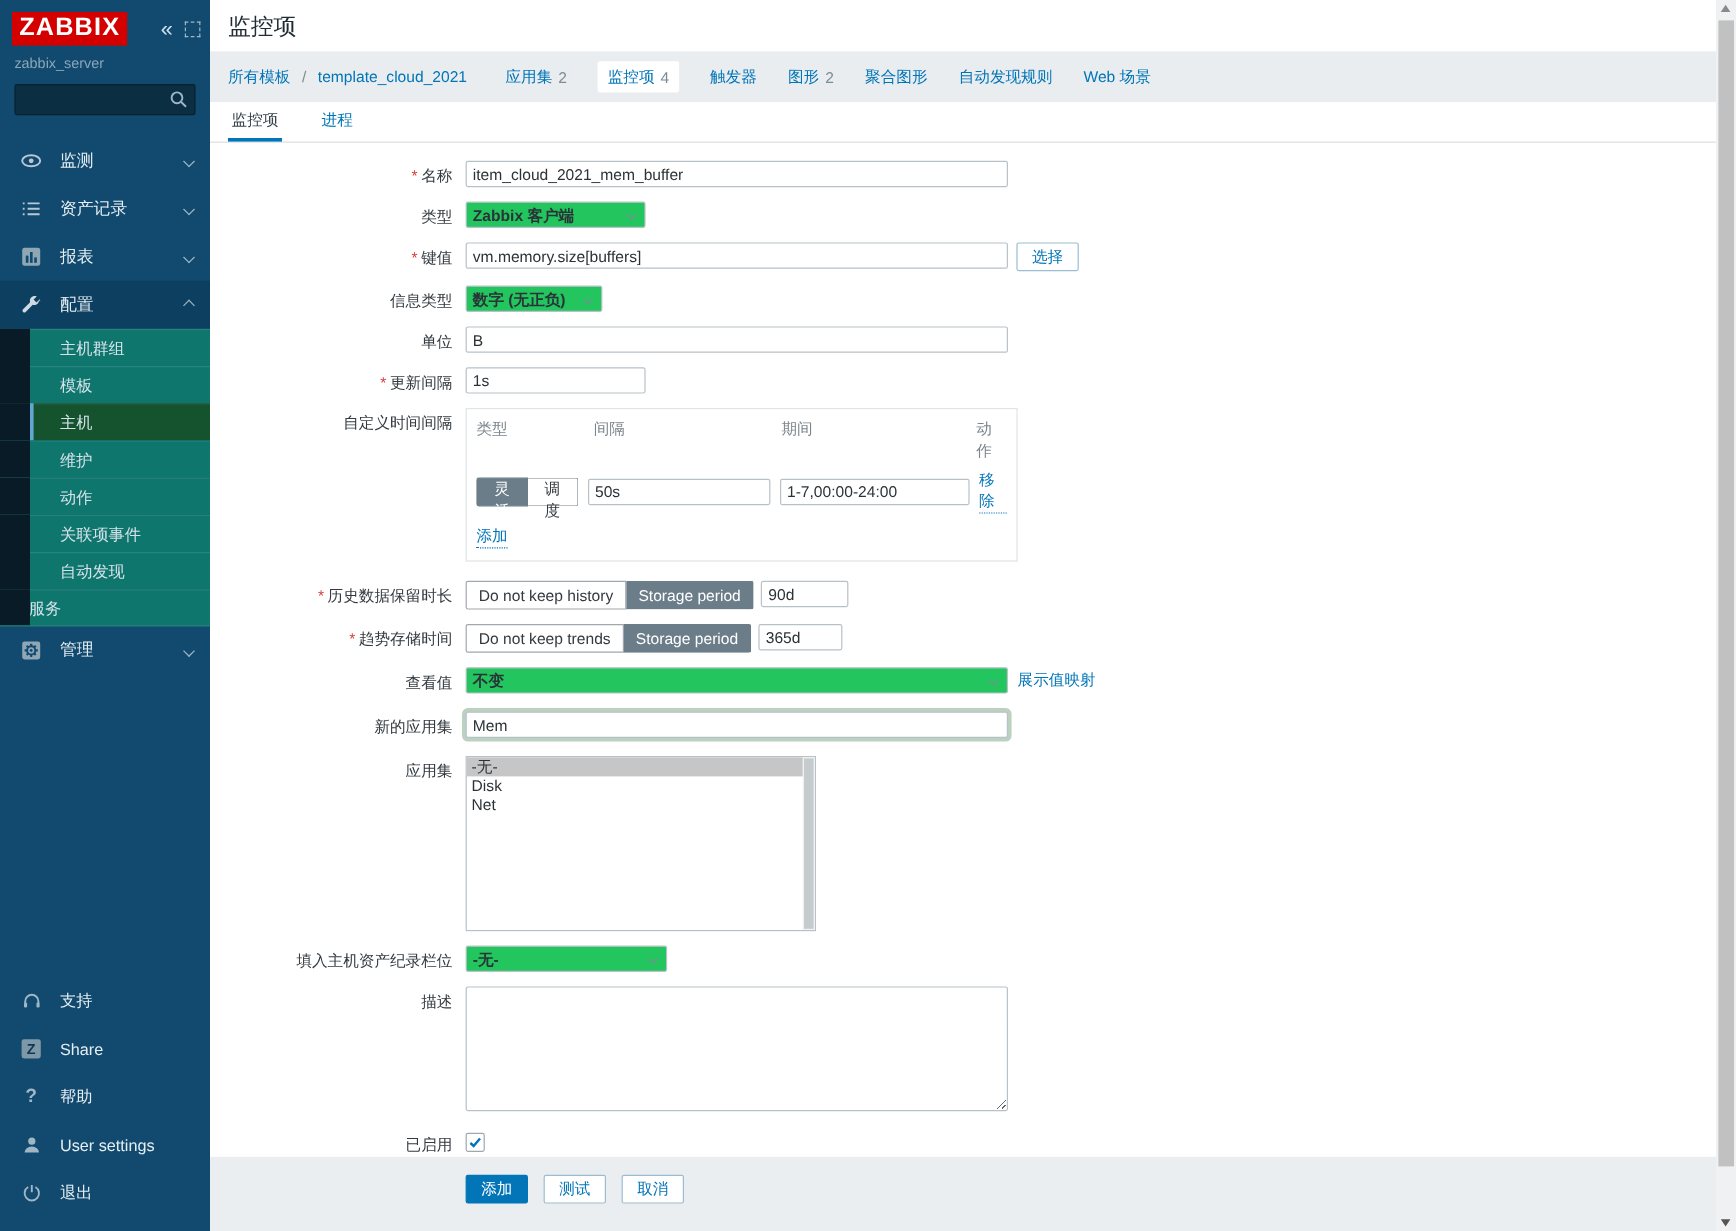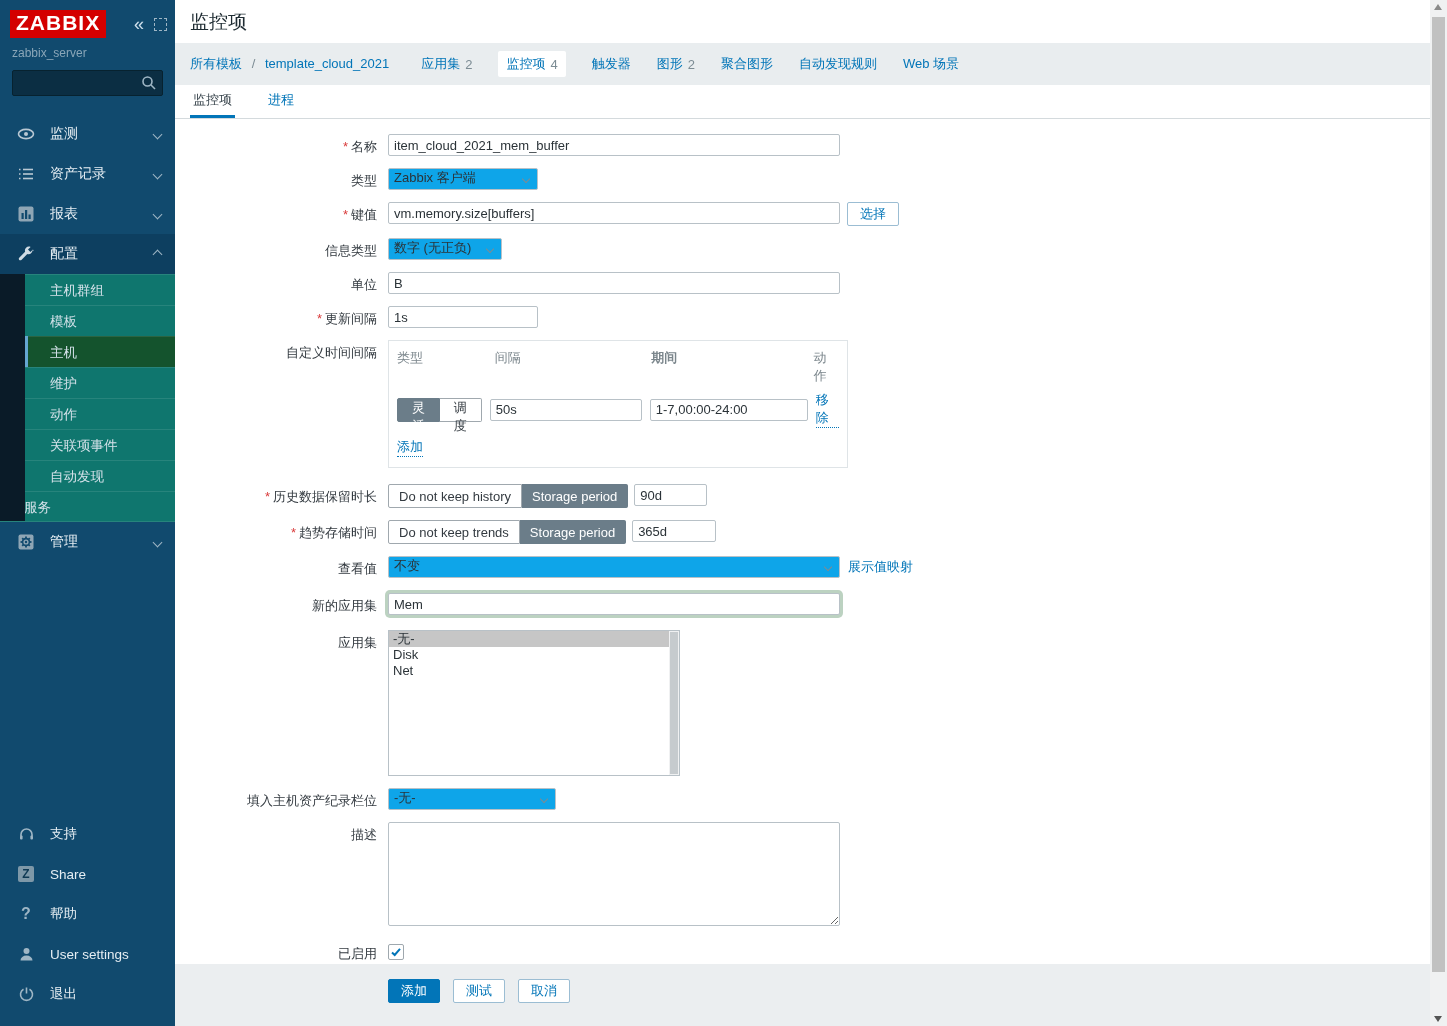--- a/index.html
+++ b/index.html
@@ -67,32 +67,32 @@
 
   .formarea { background:#fff; height:845px; padding-top:15px; }
   .row { display:flex; margin-bottom:12px; }
   .lbl { width:202px; text-align:right; padding-top:4px; color:#333a40; flex:none; }
   .req { color:#d93b3b; margin-right:3px; }
   .fld { margin-left:11px; display:flex; align-items:flex-start; }
 
   input.txt { height:22px; border:1px solid #b8c1c7; border-radius:2px; padding:0 5px; font-size:13px;
               color:#2b3338; font-family:"Liberation Sans", sans-serif; outline:none; }
   .w-big { width:452px; } .w-med { width:150px; } .w-info { width:114px; }
-  .sel { height:22px; border:1px solid #b8c1c7; border-radius:2px; background:#0ea5e9; display:flex;
-         align-items:flex-start; padding:0 5px; cursor:pointer; color:#2b3338; position:relative; }
+  .sel { height:22px; border:1px solid #b8c1c7; border-radius:2px; background:#22c55e; display:flex;
+         align-items:flex-end; padding:0 5px; cursor:pointer; color:#2b3338; position:relative;font-weight:bold; }
   .sel .sel-chev { width:6px; height:6px; border-right:1.5px solid #7c8c94; border-bottom:1.5px solid #7c8c94;
                    transform:rotate(45deg); position:absolute; right:8px; top:7px; }
   .btn-outline { height:24px; padding:0 12px; background:#fff; border:1px solid #9bbdd3; color:#0275b8;
                  border-radius:2px; font-size:13px; cursor:pointer; font-family:"Liberation Sans",sans-serif; }
   .btn-primary { height:24px; padding:0 12px; background:#0275b8; border:1px solid #0275b8; color:#fff;
                  border-radius:2px; font-size:13px; cursor:pointer; font-family:"Liberation Sans",sans-serif; }
 
   .intervals { width:460px; border:1px solid #dfe4e7; padding:8px 8px 10px 8px; }
   .int-head { display:flex; color:#7b868c; margin-bottom:6px; }
-  .int-head .h1 { width:100px; } .int-head .h2 { width:160px; } .int-head .h3 { width:166px;font-weight:bold; }
+  .int-head .h1 { width:100px; } .int-head .h2 { width:160px; } .int-head .h3 { width:166px; }
   .int-row { display:flex; align-items:center; }
   .seg { display:inline-flex; }
   .seg .sbtn { height:24px; padding:0 10px; border:1px solid #a0a8ae; background:#fff; color:#333a40;
                font-size:13px; cursor:pointer; font-family:"Liberation Sans",sans-serif; }
   .seg .sbtn.on { background:#6b7d89; border-color:#6b7d89; color:#fff; }
   .seg .sbtn:first-child { border-radius:2px 0 0 2px; } .seg .sbtn:last-child { border-radius:0 2px 2px 0; border-left:none; }
   .gray-val { color:#9aa2a8; }
   .link { color:#0275b8; cursor:pointer; text-decoration:none; }
   .link.dotted { border-bottom:1px dotted #0275b8; }
   .int-add { margin-top:10px; display:inline-block; }
@@ -401,21 +401,21 @@
         </div>
       </div>
 
       <div class="row">
         <div class="lbl"><span class="req">*</span><span>趋势存储时间</span></div>
         <div class="fld">
           <span class="seg">
             <button class="sbtn">Do not keep trends</button>
             <button class="sbtn on">Storage period</button>
           </span>
-          <input class="txt toggle-input" style="width: 84px;" value="365d">
+          <input class="txt toggle-input" style="width: 70px;" value="365d">
         </div>
       </div>
 
       <div class="row">
         <div class="lbl"><span>查看值</span></div>
         <div class="fld" style="align-items:center;">
           <div class="sel w-big">
               <span>不变</span>
               <span class="sel-chev"></span>
             </div>

